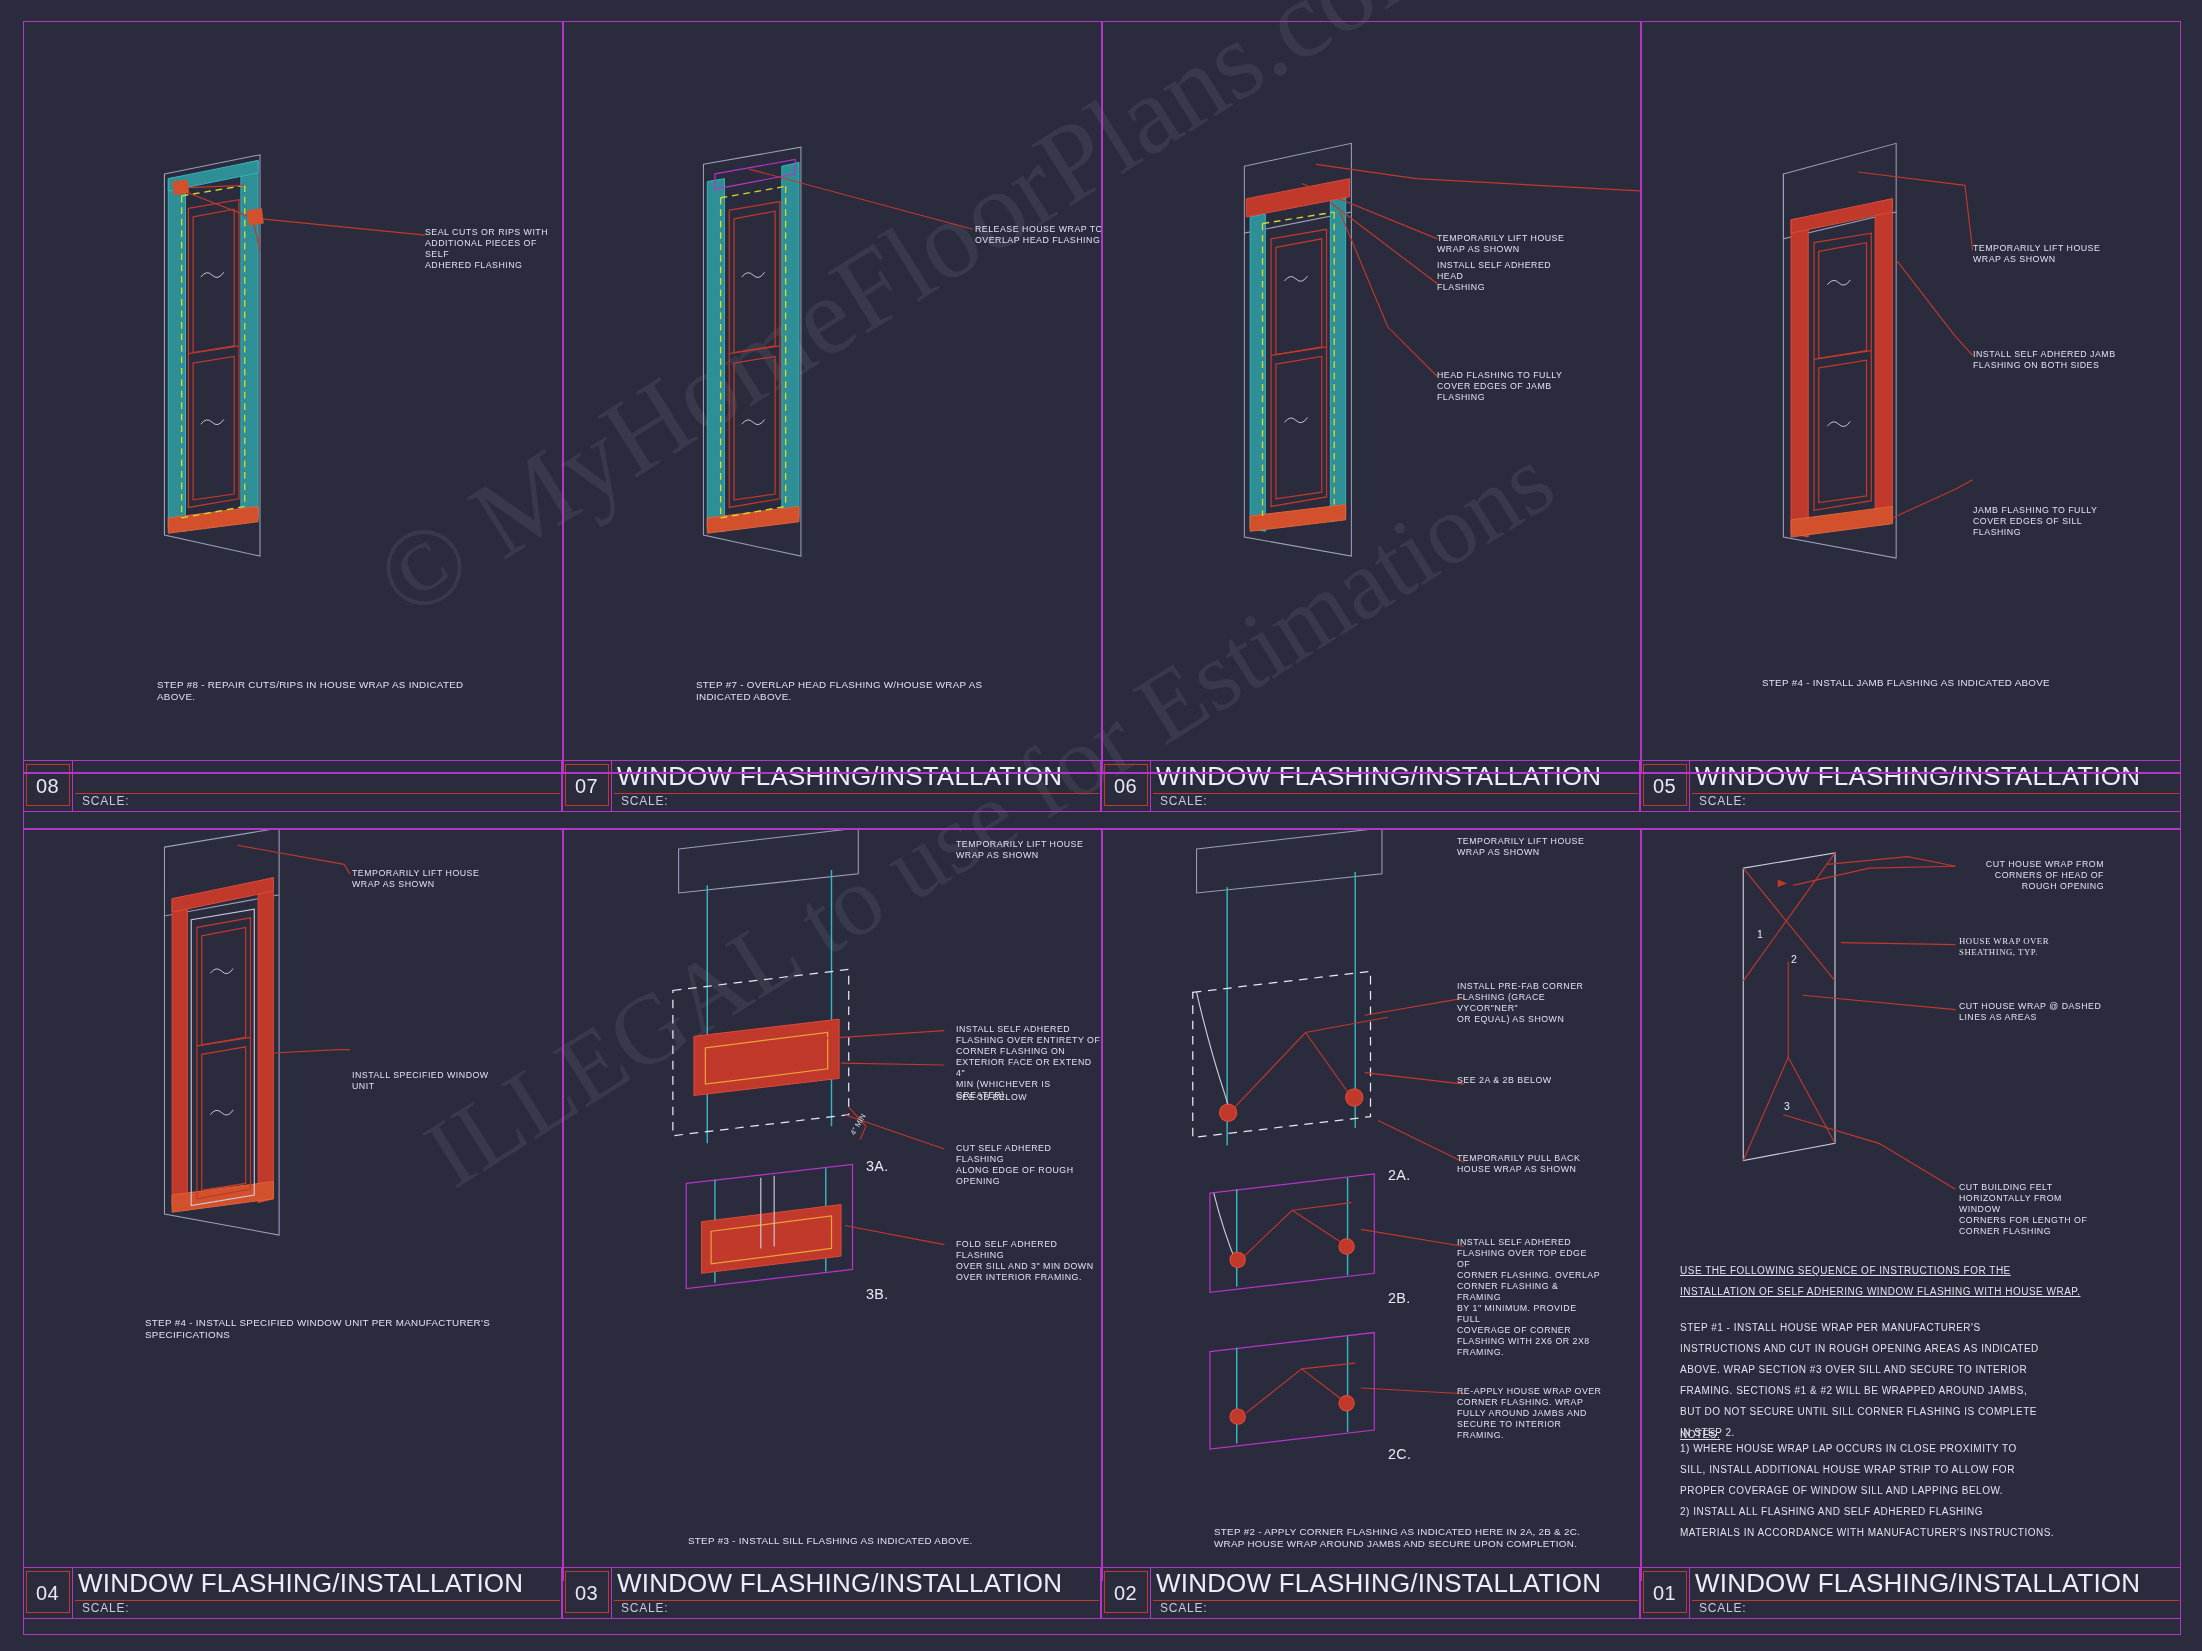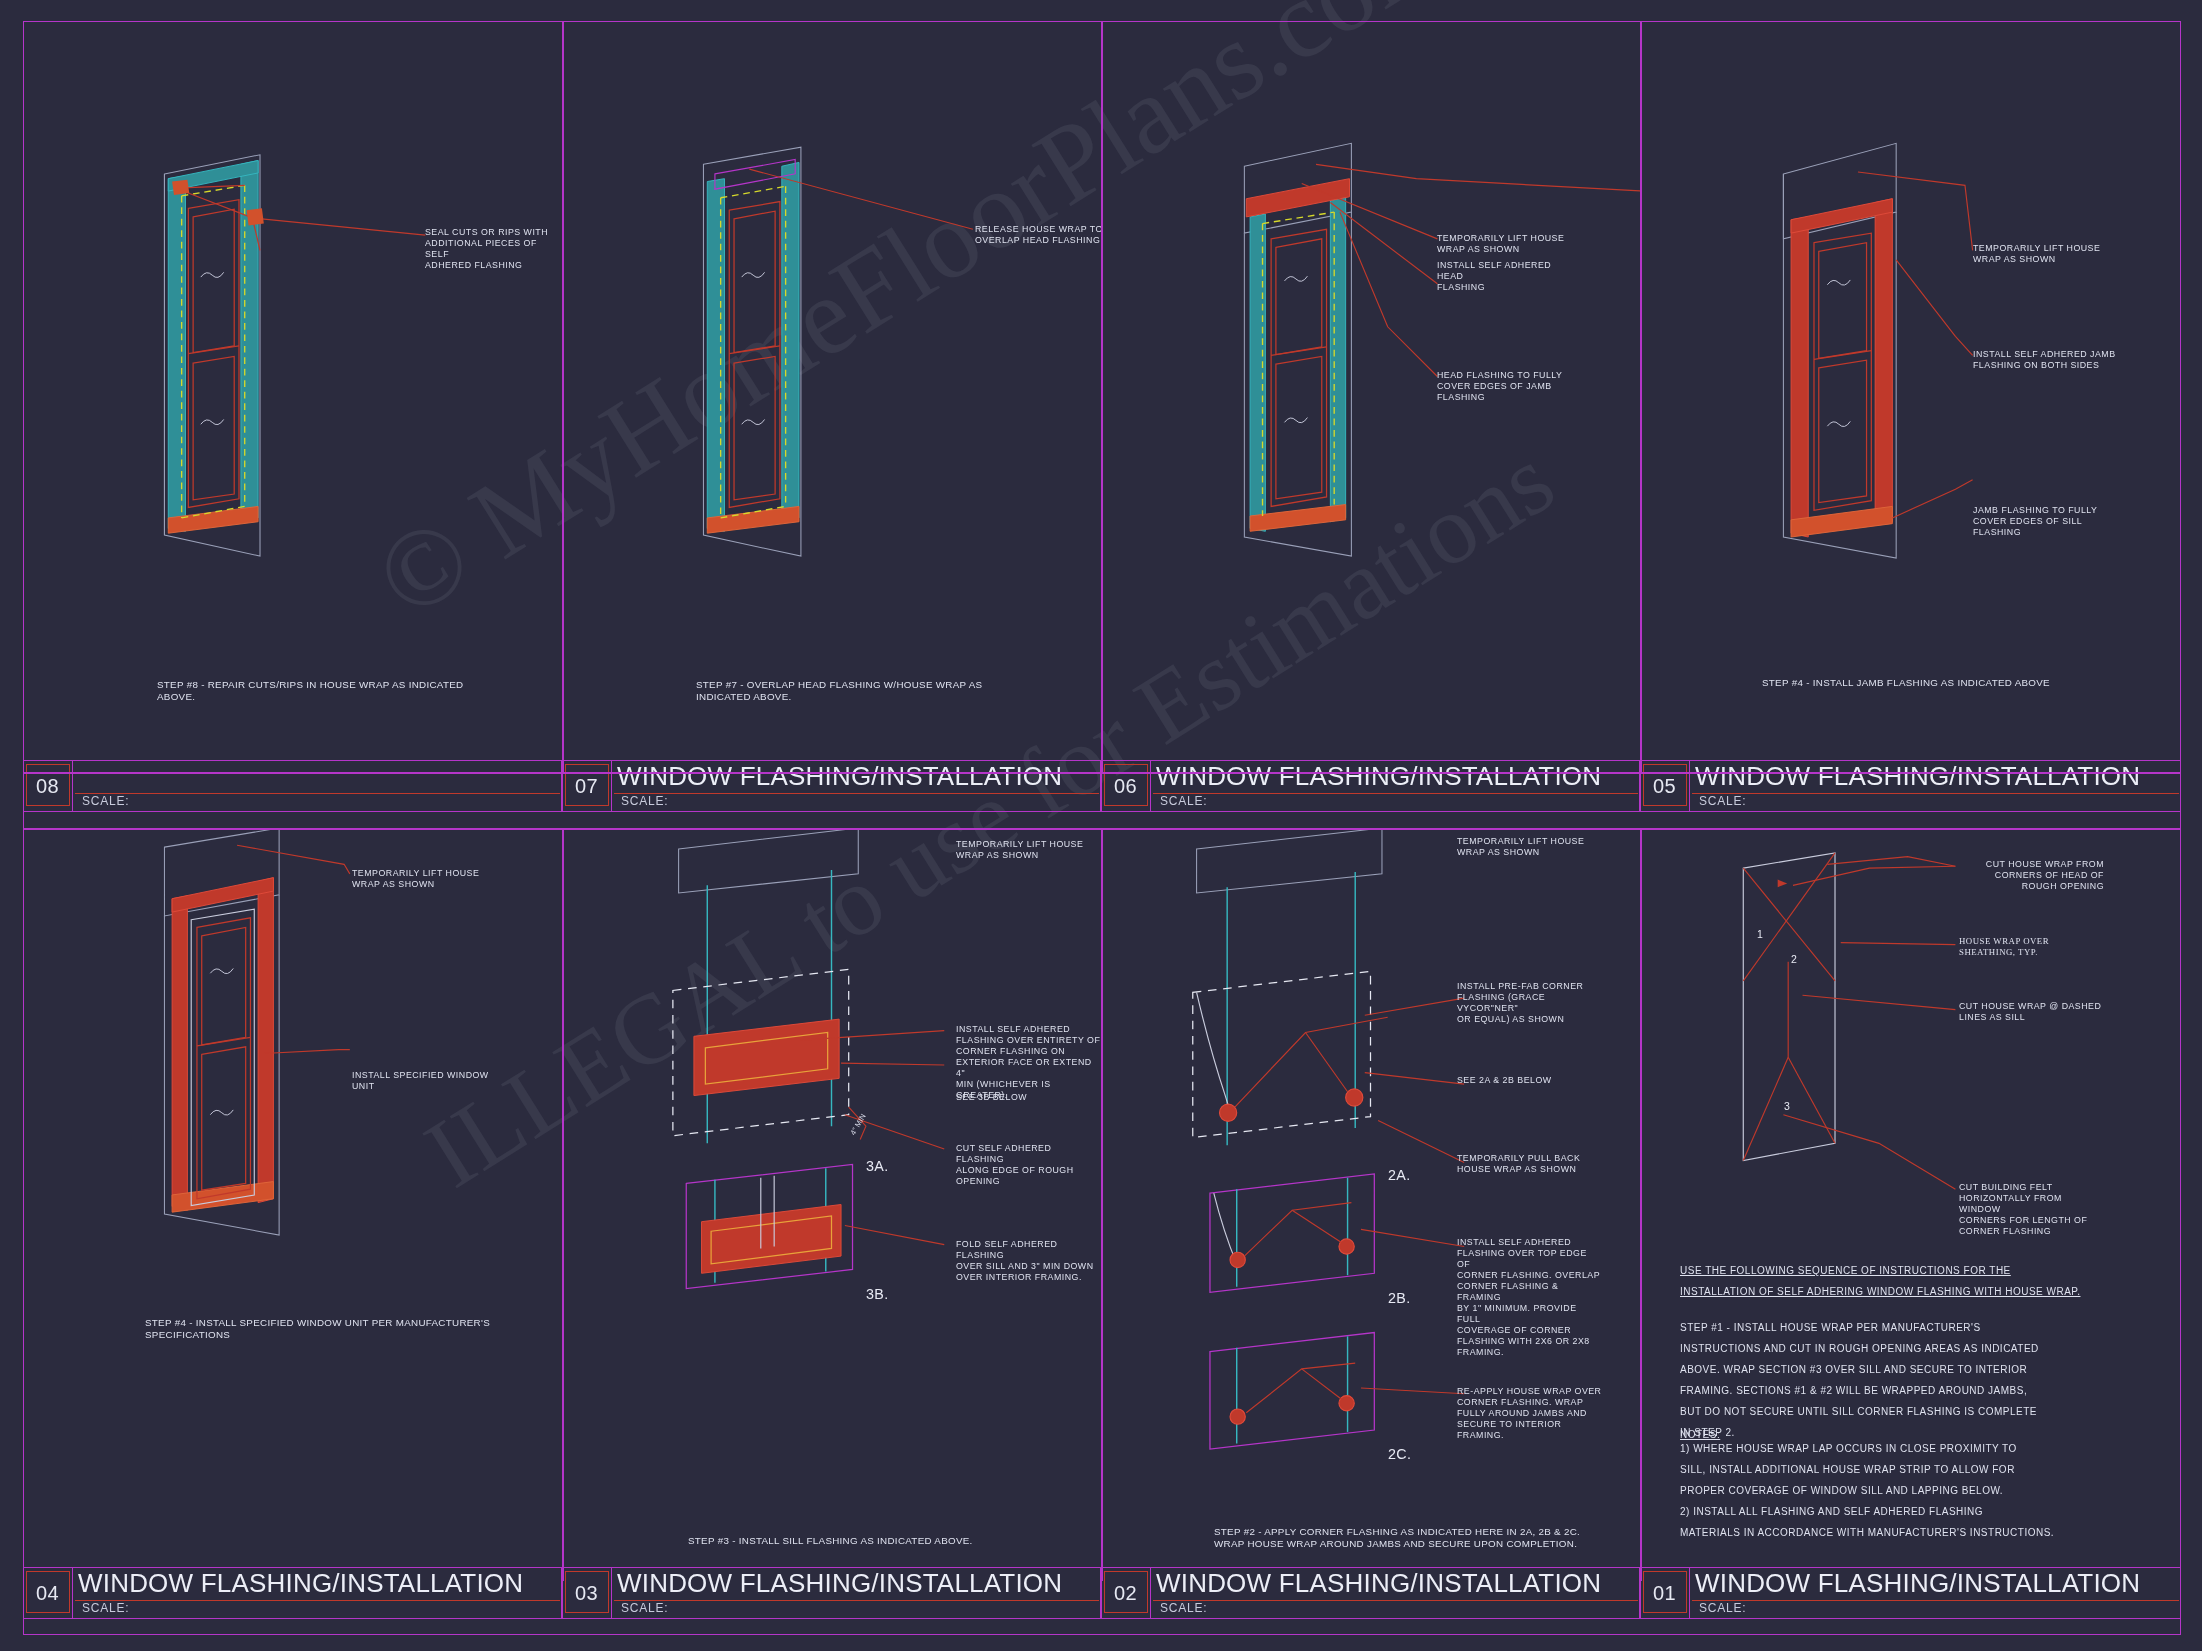--- a/index.html
+++ b/index.html
@@ -602,21 +602,21 @@
         <div class="cadtext label" style="left:117px;top:101px;font-size:10.5px;">1</div>
         <div class="cadtext label" style="left:151px;top:126px;font-size:10.5px;">2</div>
         <div class="cadtext label" style="left:144px;top:273px;font-size:10.5px;">3</div>
 
         <div class="cadtext" style="left:319px;top:31px;width:145px;text-align:right;">CUT HOUSE WRAP FROM
 CORNERS OF HEAD OF
 ROUGH OPENING</div>
         <div class="cadtext" style="left:319px;top:108px;width:145px;font-family:Liberation Serif, serif;">HOUSE WRAP OVER
 SHEATHING, TYP.</div>
         <div class="cadtext" style="left:319px;top:173px;width:145px;">CUT HOUSE WRAP @ DASHED
-LINES AS SILL</div>
+LINES AS AREAS</div>
         <div class="cadtext" style="left:319px;top:354px;width:145px;">CUT BUILDING FELT
 HORIZONTALLY FROM WINDOW
 CORNERS FOR LENGTH OF
 CORNER FLASHING</div>
 
         <div class="cadtext big u" style="left:40px;top:432px;width:449px;">USE THE FOLLOWING SEQUENCE OF INSTRUCTIONS FOR THE
 INSTALLATION OF SELF ADHERING WINDOW FLASHING WITH HOUSE WRAP.</div>
         <div class="cadtext big" style="left:40px;top:489px;width:459px;">STEP #1 - INSTALL HOUSE WRAP PER MANUFACTURER'S
 INSTRUCTIONS AND CUT IN ROUGH OPENING AREAS AS INDICATED
 ABOVE. WRAP SECTION #3 OVER SILL AND SECURE TO INTERIOR

